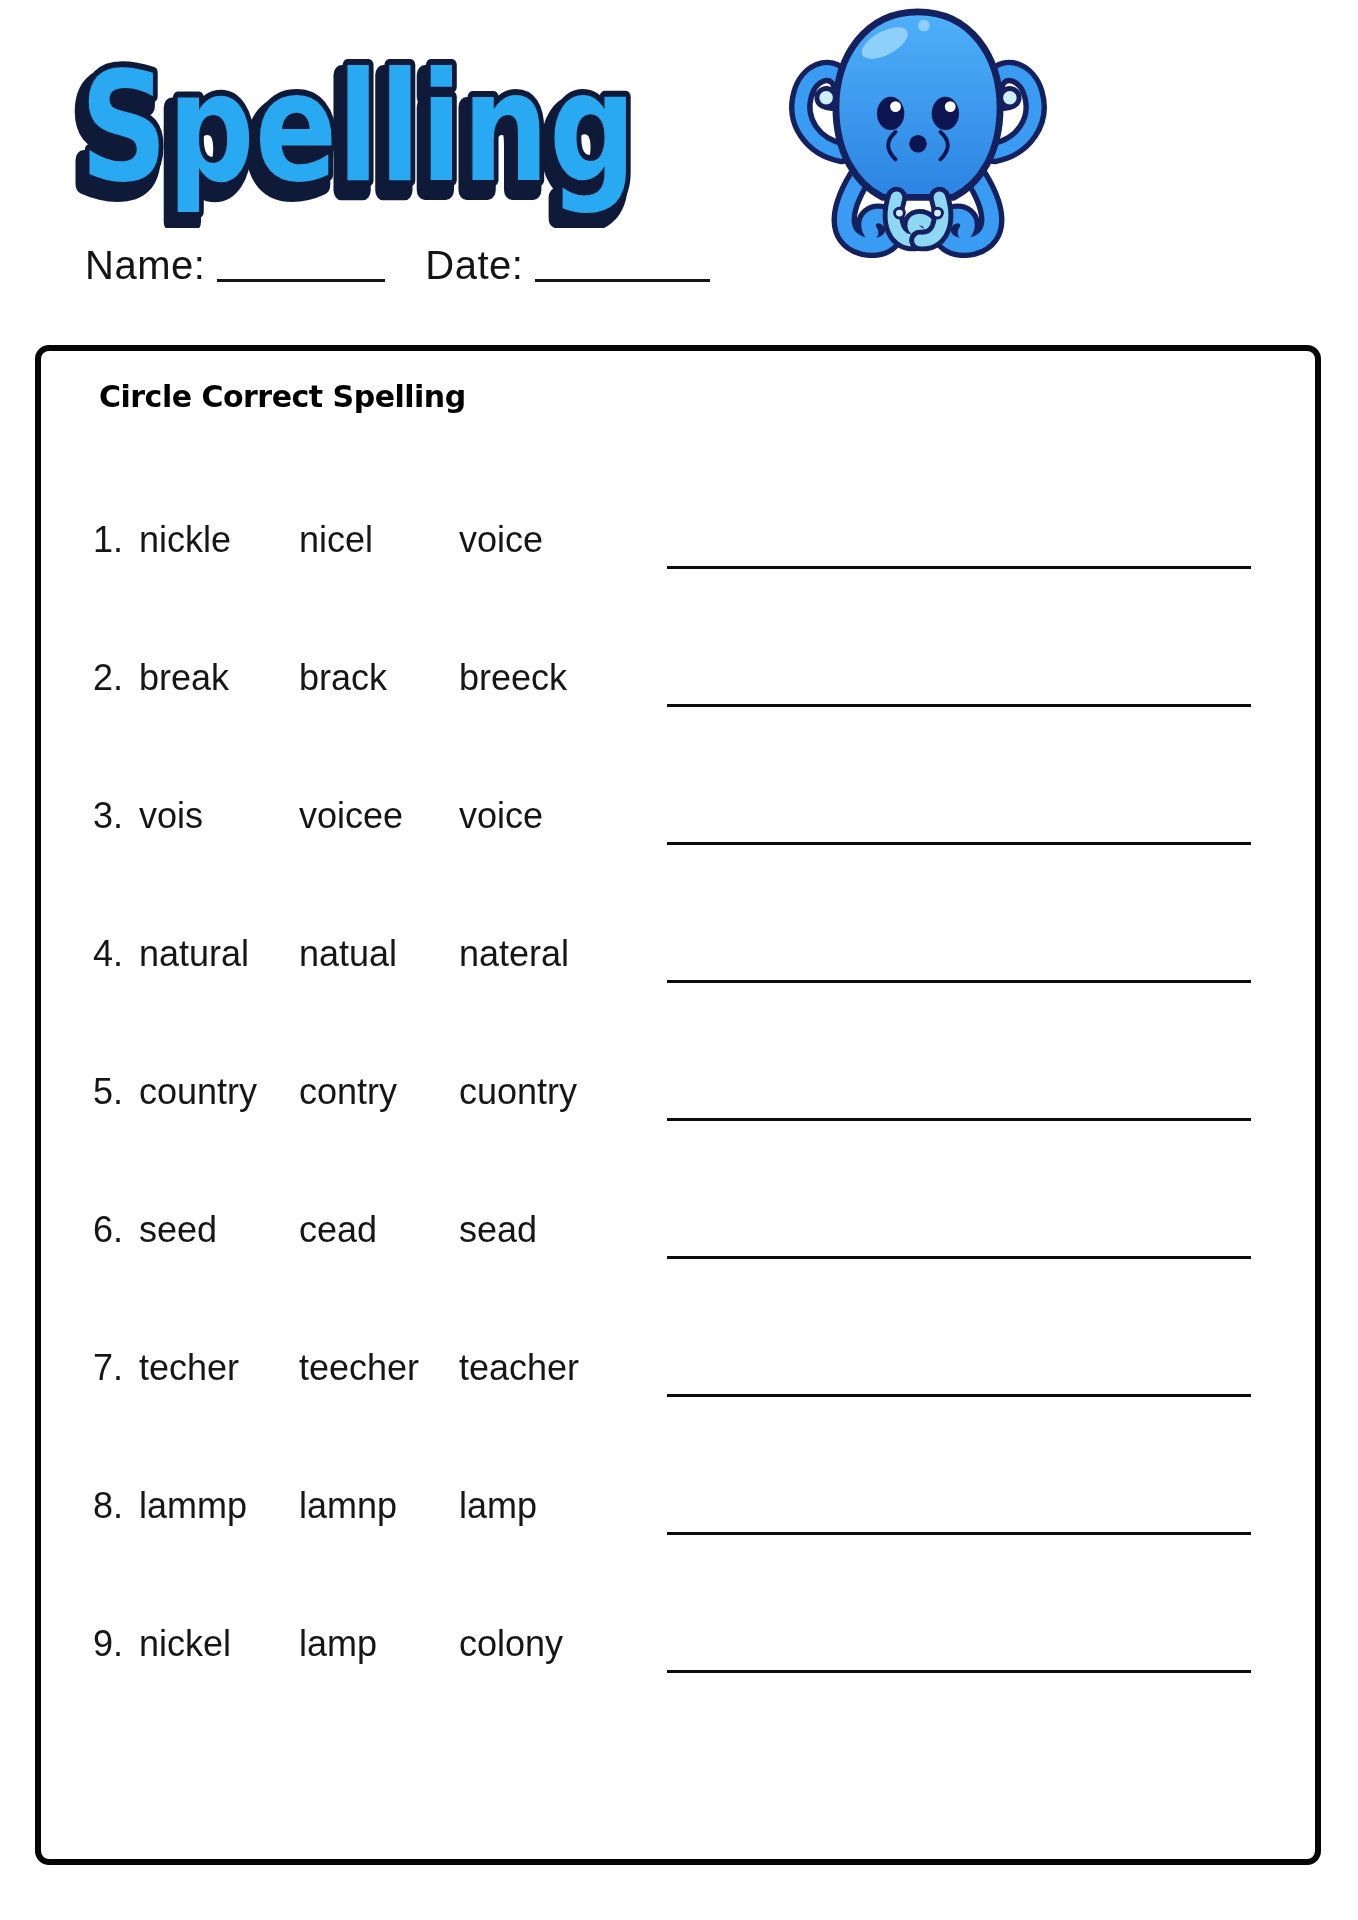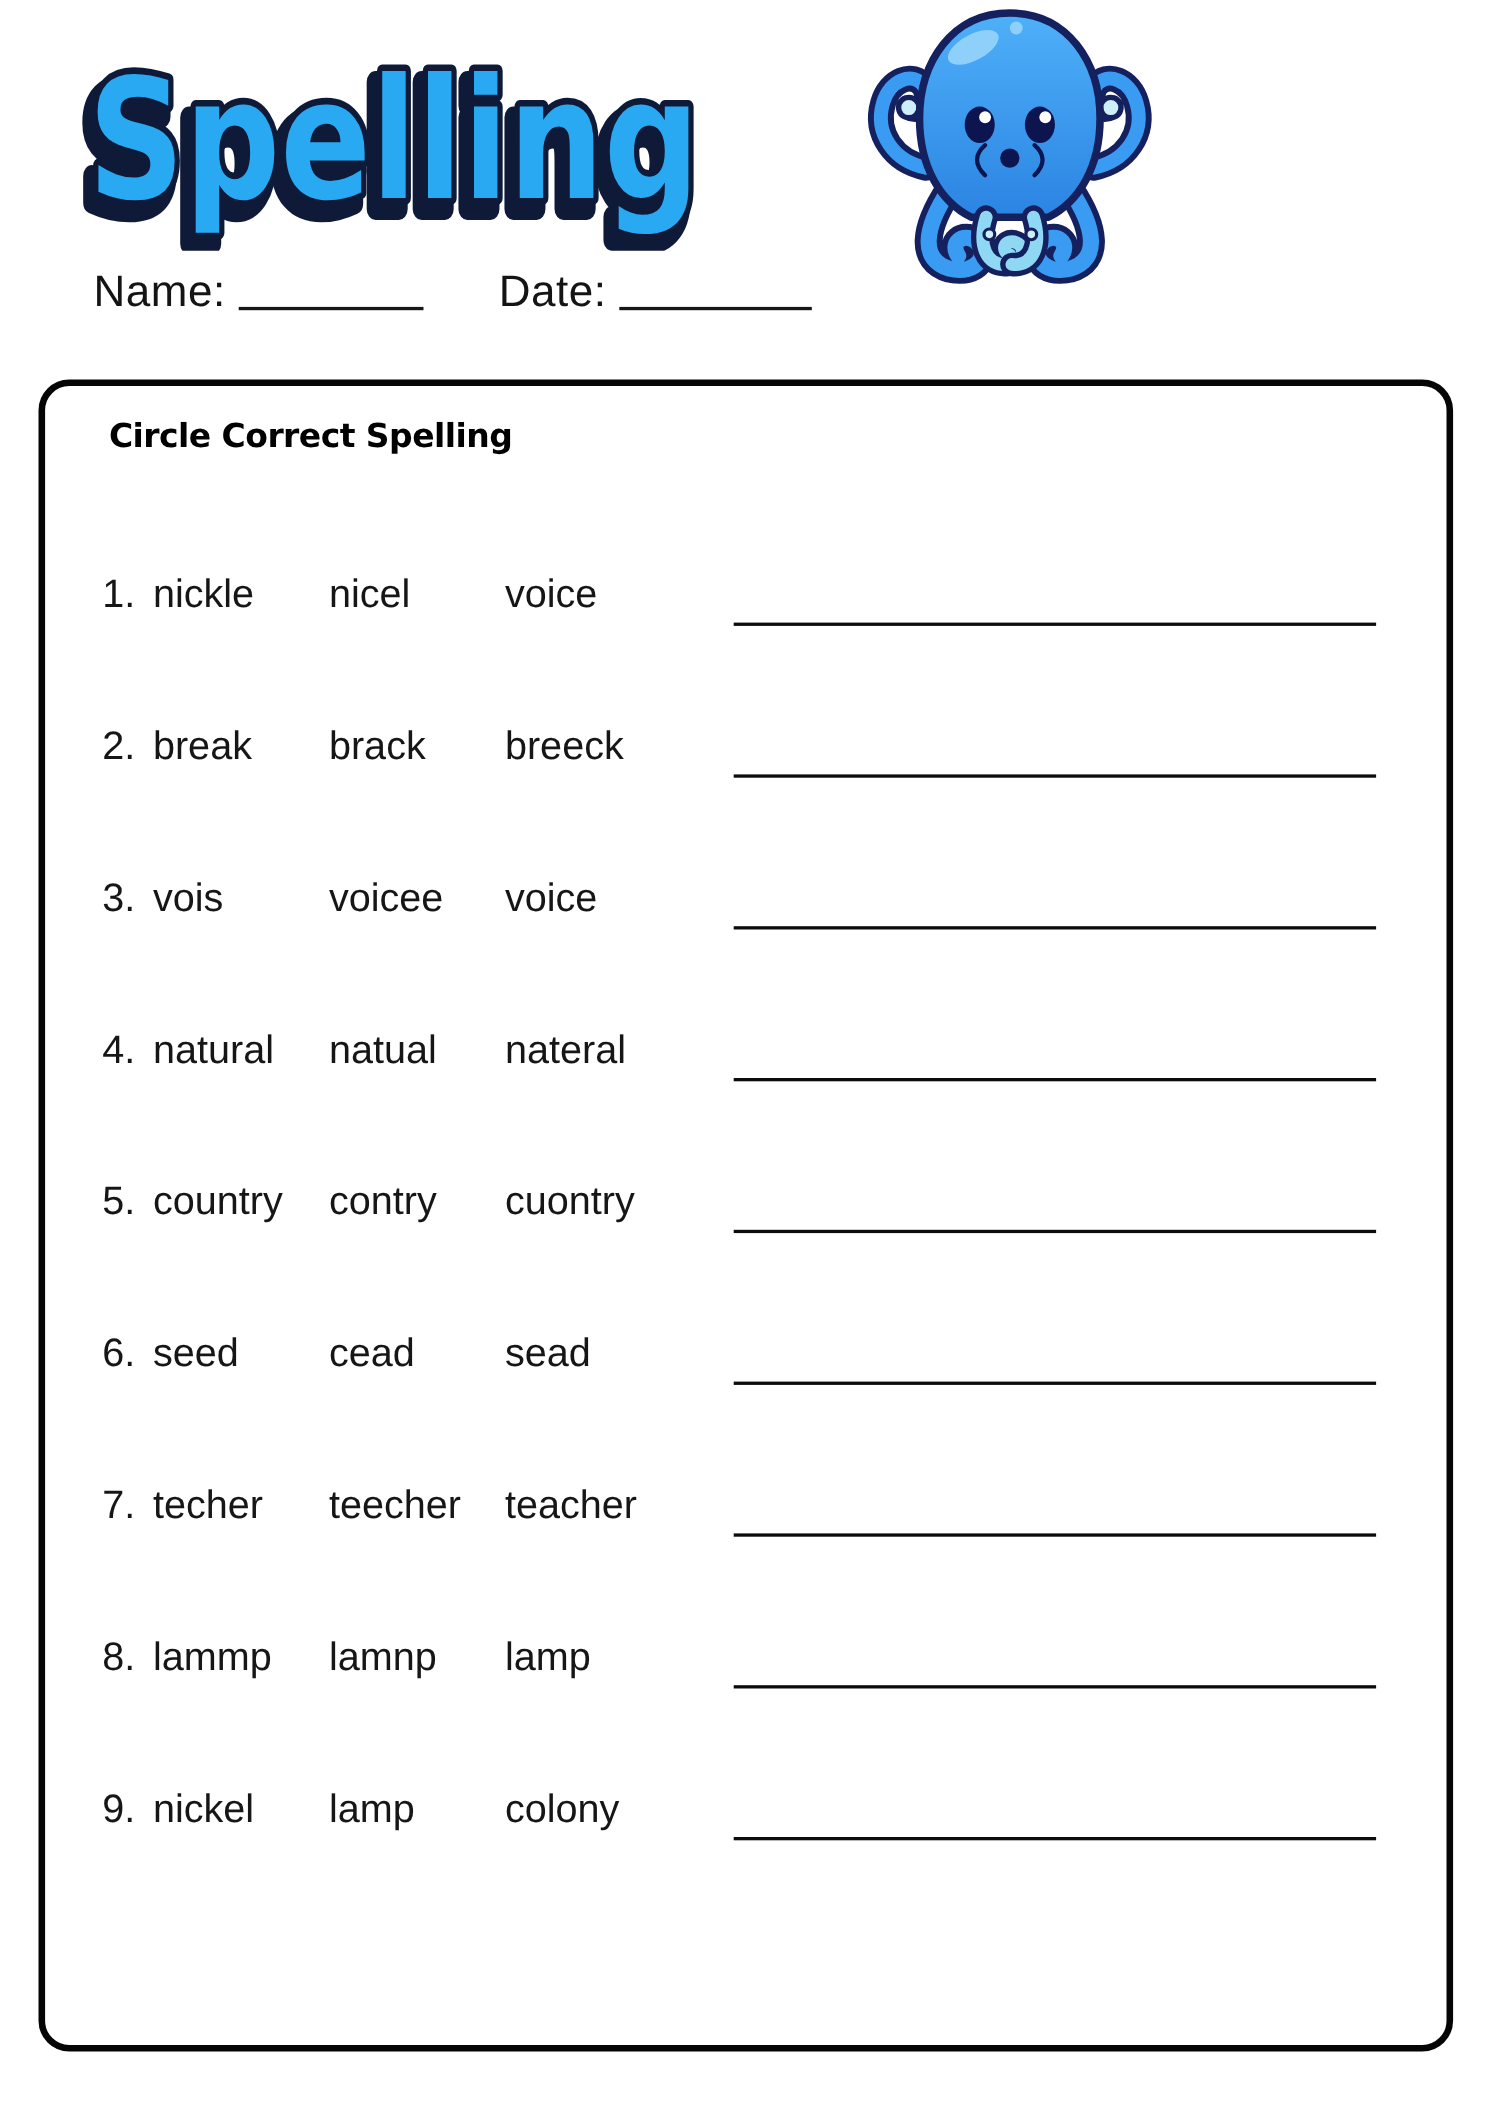--- a/index.html
+++ b/index.html
@@ -15,26 +15,26 @@
   .octopus-wrap{position:absolute;left:780px;top:4px;width:276px;height:254px;}
 
   
   .namedate{
     position:absolute;left:85px;top:243px;display:flex;align-items:center;
     font-size:40px;letter-spacing:0.5px;color:#141414;
   }
   .blankline{border-bottom:3px solid #161616;height:0;align-self:flex-end;margin-bottom:6px;}
   .name-line{width:168px;margin-left:12px;}
   .date-line{width:175px;margin-left:12px;}
-  .date-label{margin-left:68px;}
+  .date-label{margin-left:40px;}
 
   
   .sheet{
     position:absolute;left:35px;top:345px;width:1286px;height:1520px;
-    border:6px solid #050505;border-radius:28px;box-sizing:border-box;background:#fff;
+    border:6px solid #050505;border-radius:14px;box-sizing:border-box;background:#fff;
   }
   .col-header{
     position:absolute;top:28px;
     font-family:"DejaVu Sans", sans-serif;font-weight:bold;
     font-size:30px;letter-spacing:-0.5px;color:#000;
   }
   .col-header.left{left:58px;}
   .col-header.right{left:640px;}
 
   .rows{position:absolute;left:52px;right:64px;top:120px;}

